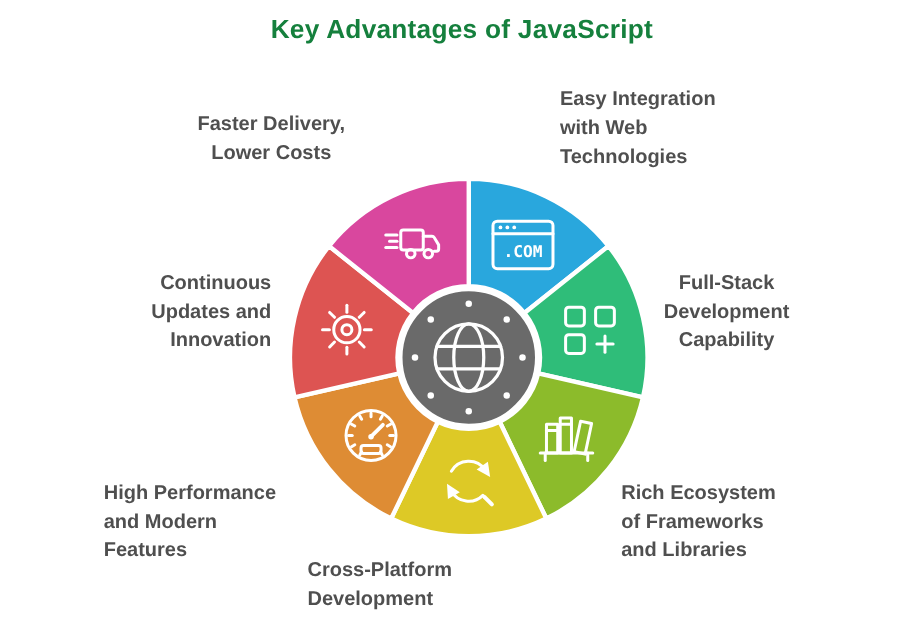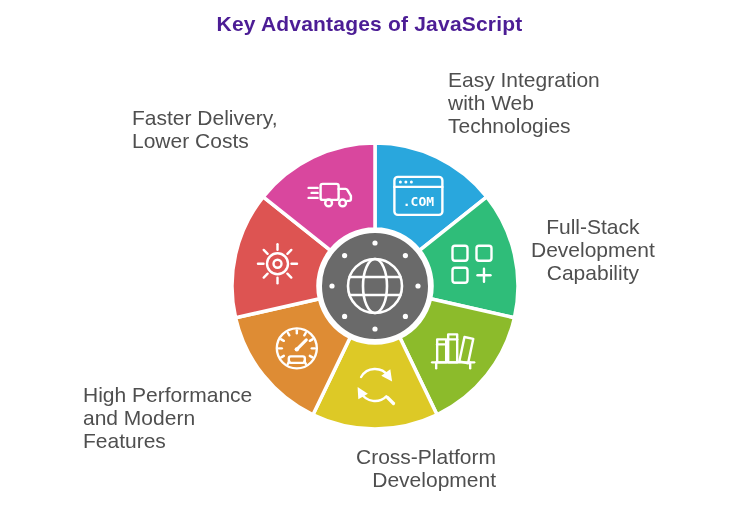--- a/index.html
+++ b/index.html
@@ -9,39 +9,39 @@
     background:#ffffff;
     overflow:hidden;
     font-family:"Liberation Sans", sans-serif;
   }
   #page-title{
     position:absolute;
     top:12px;left:0;width:739px;
     text-align:center;
     font-size:21px;
     font-weight:700;
-    color:#4c1d95;
+    color:#15803d;
     letter-spacing:.2px;
   }
   #wheel-svg{position:absolute;left:0;top:0;}
   .seg-label{
     position:absolute;
-    font-size:21px;
+    font-size:16px;
     line-height:23px;
-    font-weight:400;
+    font-weight:700;
     color:#4f4f4f;
     white-space:pre-line;
   }
   #lbl-0{left:448px;top:68px;text-align:left;}
   #lbl-1{left:531px;top:215px;text-align:center;}
   #lbl-2{left:497px;top:383px;text-align:left;}
-  #lbl-3{left:246px;top:445px;width:250px;text-align:right;}
+  #lbl-3{left:246px;top:445px;width:250px;text-align:left;}
   #lbl-4{left:83px;top:383px;width:170px;text-align:left;}
   #lbl-5{left:47px;top:215px;width:170px;text-align:right;}
-  #lbl-6{left:132px;top:106px;width:170px;text-align:left;}
+  #lbl-6{left:132px;top:88px;width:170px;text-align:center;}
 </style>
 </head>
 <body>
 
 <div id="stage">
   <div id="page-title">Key Advantages of JavaScript</div>
 
   <svg id="wheel-svg" width="739" height="515" viewBox="0 0 739 515">
       <path d="M 375.00 229.00 L 375.00 143.00 A 143 143 0 0 1 486.80 196.84 L 419.56 250.46 A 57 57 0 0 0 375.00 229.00 Z" fill="#29a7dd" stroke="#ffffff" stroke-width="3.5" stroke-linejoin="round"></path>
       <path d="M 419.56 250.46 L 486.80 196.84 A 143 143 0 0 1 514.41 317.82 L 430.57 298.68 A 57 57 0 0 0 419.56 250.46 Z" fill="#2fbd79" stroke="#ffffff" stroke-width="3.5" stroke-linejoin="round"></path>
@@ -136,20 +136,26 @@
     <circle cx="-30.4" cy="-30.4" r="2.6" fill="#fff" stroke="none"></circle>
       </g>
     </svg>
 
   <div class="seg-label" id="lbl-0">Easy Integration
 with Web
 Technologies</div>
   <div class="seg-label" id="lbl-1">Full-Stack
 Development
 Capability</div>
+  <div class="seg-label" id="lbl-2">Rich Ecosystem
+of Frameworks
+and Libraries</div>
   <div class="seg-label" id="lbl-3">Cross-Platform
 Development</div>
   <div class="seg-label" id="lbl-4">High Performance
 and Modern
 Features</div>
+  <div class="seg-label" id="lbl-5">Continuous
+Updates and
+Innovation</div>
   <div class="seg-label" id="lbl-6">Faster Delivery,
 Lower Costs</div>
 </div>
 
 </body></html>

